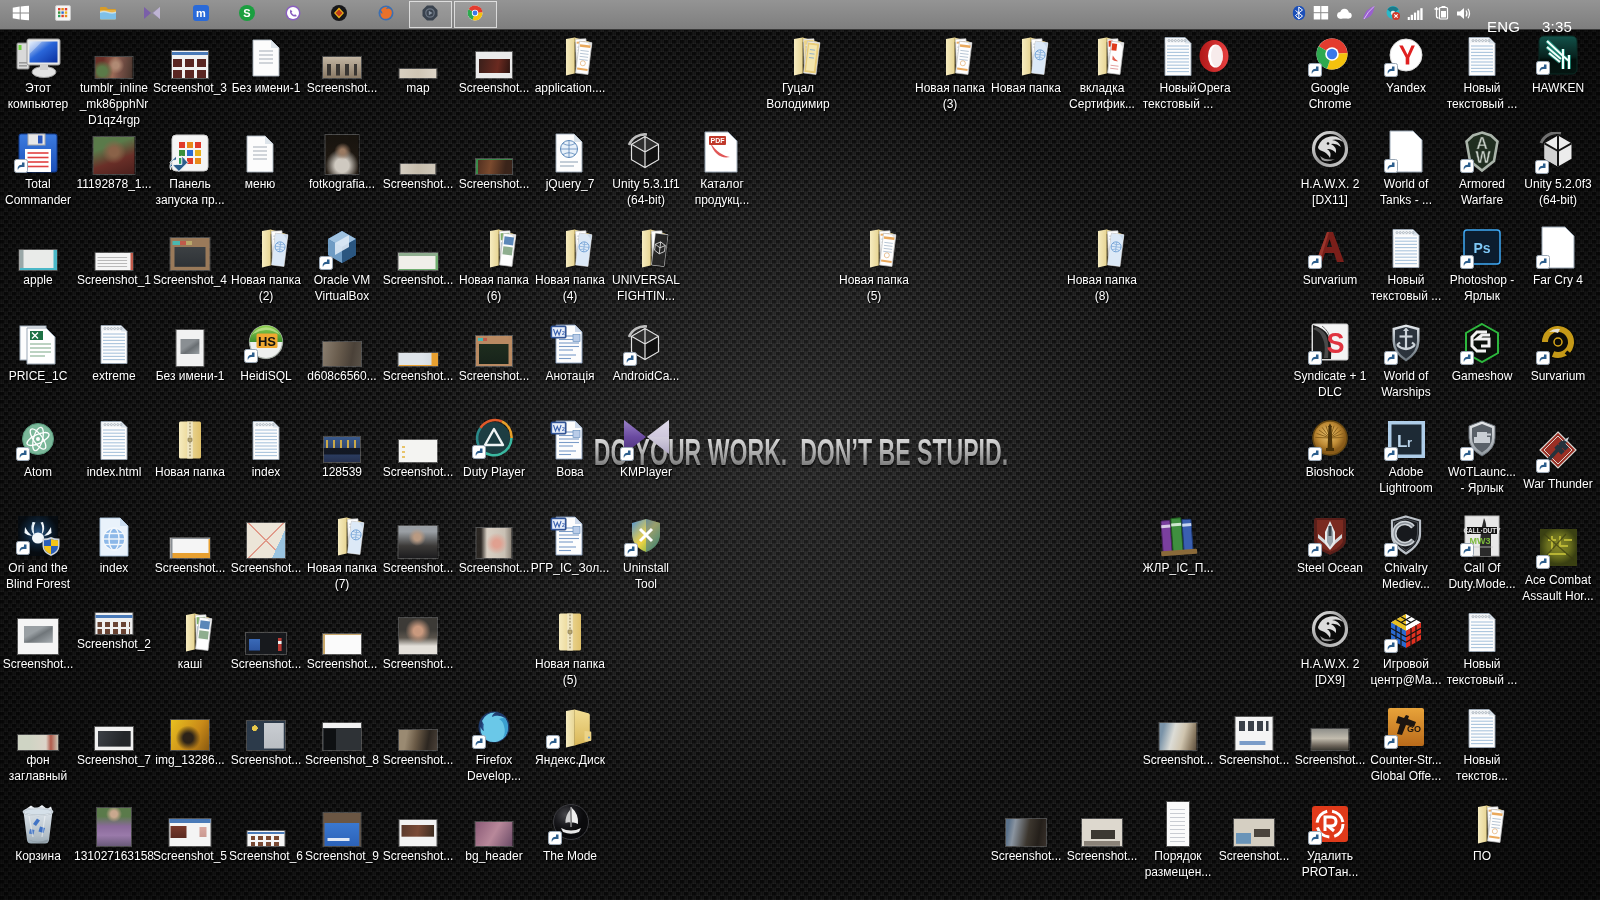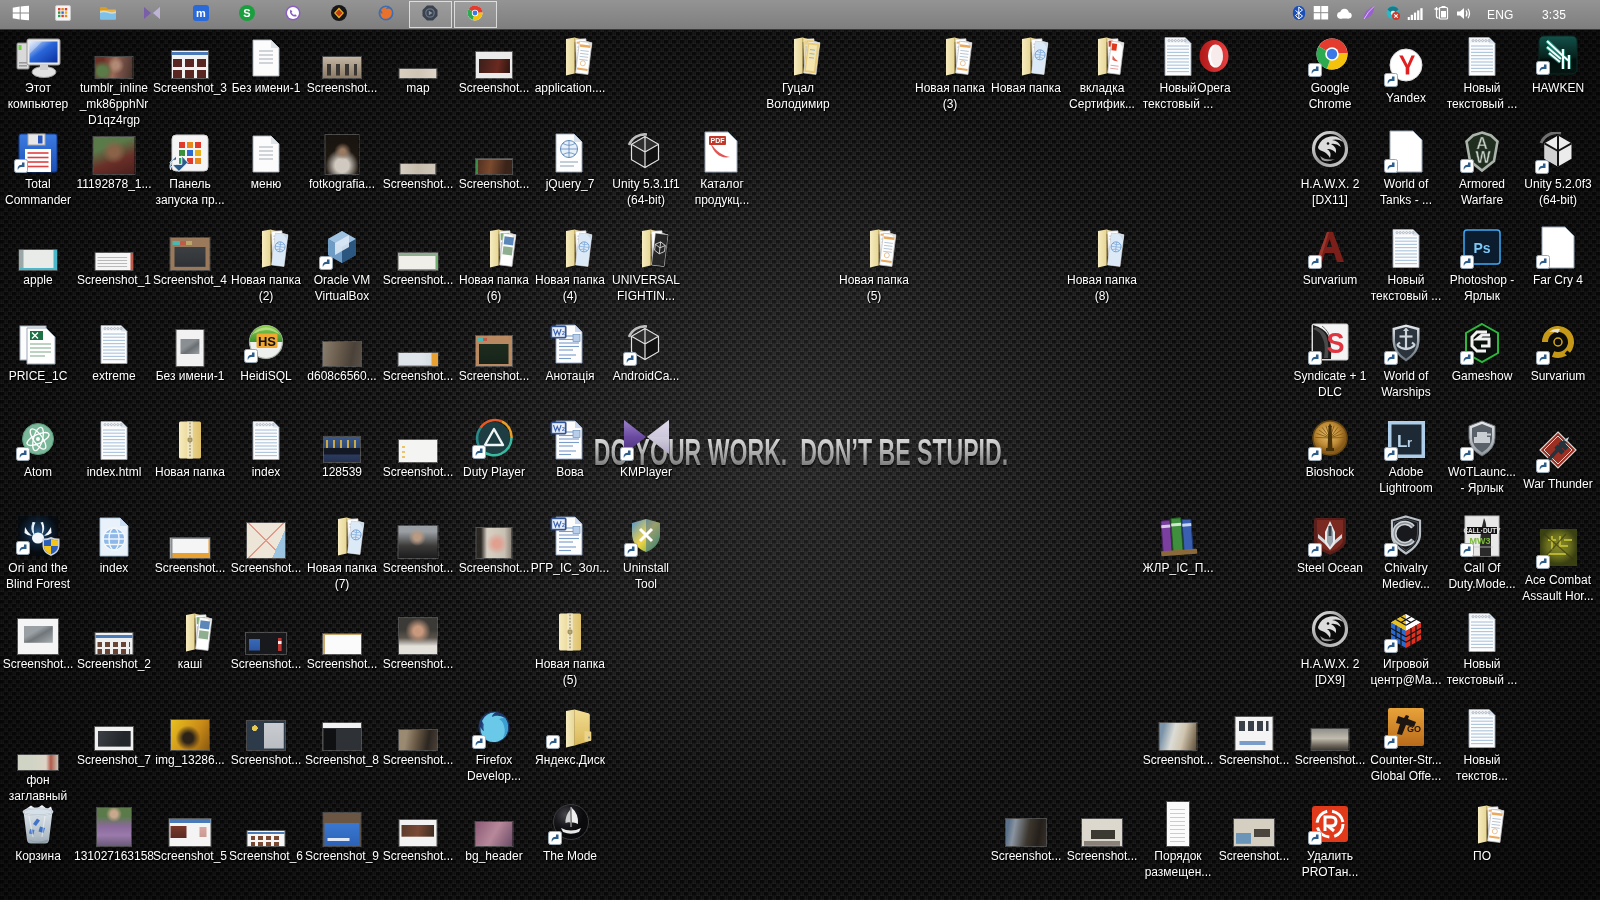--- a/index.html
+++ b/index.html
@@ -18,21 +18,21 @@
  background:linear-gradient(180deg,#e0e0e0 10%,#ababab 50%,#6a6a6a 92%);
  -webkit-background-clip:text;background-clip:text;color:transparent;
  filter:drop-shadow(0 2px 1px rgba(0,0,0,0.75));white-space:nowrap}
 .cell{position:absolute;width:76px;height:96px}
 .ic{position:absolute;left:38px;bottom:50px;transform:translateX(-50%);display:flex;align-items:flex-end;justify-content:center}
 .lb{position:absolute;top:47.5px;left:-10px;right:-10px;text-align:center;font-size:12px;line-height:16px;color:#fff;
  text-shadow:1px 1px 1px rgba(0,0,0,0.95),0 0 3px rgba(0,0,0,0.9);font-family:"Liberation Sans",sans-serif}
 #tb{position:absolute;left:0;top:0;width:1600px;height:30px;background:linear-gradient(180deg,#949494,#8a8a8a 45%,#7e7e7e);border-bottom:1px solid #3a3a3a}
 .tbi{position:absolute;top:50%;transform:translate(-50%,-50%)}
 .tbbox{position:absolute;top:1px;height:27px;background:rgba(255,255,255,0.10);border:1.5px solid rgba(250,250,250,0.7)}
-.trt{position:absolute;top:0;height:30px;line-height:30px;color:#fff;font-size:12px;letter-spacing:0.2px}
+.trt{position:absolute;top:12px;height:30px;line-height:30px;color:#fff;font-size:15px;letter-spacing:0.2px}
 </style></head><body>
 <div id="bg"></div>
 <div id="vig"></div>
 <div id="wtext">DO YOUR WORK.&nbsp; DON’T BE STUPID.</div>
 <div class="cell" style="left:0px;top:32px">
     <div class="ic">
       <svg width="48" height="42" viewBox="0 0 48 42">
         <defs>
           <linearGradient id="scr" x1="0" y1="0" x2="1" y2="1">
             <stop offset="0" stop-color="#dbeafc"></stop>
@@ -355,21 +355,21 @@
           <circle r="5.2" fill="#3b78e7"></circle>
         </g>
         <g transform="translate(0,27)">
           <rect x="0.5" y="0.5" width="13" height="13" rx="2" fill="#fff" stroke="#9aa7b5"></rect>
           <path d="M10.5 3.5 L10.5 8 L7.5 8 C5.2 8 4.2 9.6 4 11 C3.2 9.2 4.0 5.8 7.5 5.8 L8 5.8 L8 3.5 Z" fill="#2b5d8c"></path>
         </g>
       </svg>
     </div>
     <div class="lb">Google<br>Chrome</div>
   </div>
-<div class="cell" style="left:1368px;top:42px">
+<div class="cell" style="left:1368px;top:32px">
     <div class="ic">
       <svg width="44" height="42" viewBox="0 0 44 42">
         <circle cx="22" cy="19" r="16" fill="#fff" stroke="#ddd"></circle>
         <path d="M25.5 28.5 V21.5 L19 9.5 h3.6 l4.7 9.3 l4-9.3 h3.4 l-5.6 12.2 v6.8 z" transform="translate(-3.8,0)" fill="#e02020"></path>
         <g transform="translate(0,27)">
           <rect x="0.5" y="0.5" width="13" height="13" rx="2" fill="#fff" stroke="#9aa7b5"></rect>
           <path d="M10.5 3.5 L10.5 8 L7.5 8 C5.2 8 4.2 9.6 4 11 C3.2 9.2 4.0 5.8 7.5 5.8 L8 5.8 L8 3.5 Z" fill="#2b5d8c"></path>
         </g>
       </svg>
     </div>
@@ -472,21 +472,21 @@
           <rect x="26" y="18" width="6" height="6" fill="#e8b01a"></rect>
 <rect x="10" y="26" width="6" height="6" fill="#2a9f5a"></rect>
           <rect x="18" y="26" width="6" height="6" fill="#e03a2a"></rect>
           <rect x="26" y="26" width="6" height="6" fill="#e8891a"></rect>
         </g>
 <path d="M14.5 24 L14.5 33 L8.5 33 C4.5 33 3 35.5 2.8 38.5 C1 34.5 2.6 28.5 9 28.5 L9 24 L2 31 L11.5 40.5 L21 31 Z" fill="#2b5d8c" stroke="#fff" stroke-width="1" transform="translate(-1,1) scale(0.95)"></path>
       </svg>
     </div>
     <div class="lb">Панель<br>запуска пр...</div>
   </div>
-<div class="cell" style="left:228px;top:128px">
+<div class="cell" style="left:222px;top:128px">
     <div class="ic">
       <svg width="32" height="40" viewBox="0 0 32 40">
         <path d="M3 2 L21 2 L29 10 L29 38 L3 38 Z" fill="#fcfcfc" stroke="#a8b2bc" stroke-width="0.9"></path>
         <path d="M21 2 L29 10 L21 10 Z" fill="#dde4ea"></path>
         <line x1="9" y1="13" x2="23" y2="13" stroke="#b9bfc6" stroke-width="1.3"></line>
         <line x1="9" y1="17" x2="23" y2="17" stroke="#b9bfc6" stroke-width="1.3"></line>
         <line x1="9" y1="21" x2="23" y2="21" stroke="#b9bfc6" stroke-width="1.3"></line>
         <line x1="9" y1="25" x2="23" y2="25" stroke="#b9bfc6" stroke-width="1.3"></line>
       </svg>
     </div>
@@ -1642,21 +1642,21 @@
       </svg>
     </div>
     <div class="lb">Ace Combat<br>Assault Hor...</div>
   </div>
 <div class="cell" style="left:0px;top:608px">
     <div class="ic">
       <div style="width:40px;height:35px;box-shadow:0 0 0 1px rgba(255,255,255,0.25);background:#f5f5f5;background-image:linear-gradient(150deg,#9aa0a4 35%,#70767a 55%,#a8aeb2);background-size:72% 48%;background-position:50% 40%;background-repeat:no-repeat;box-shadow:0 0 0 1px rgba(255,255,255,0.3)"></div>
     </div>
     <div class="lb">Screenshot...</div>
   </div>
-<div class="cell" style="left:76px;top:608px">
+<div class="cell" style="left:76px;top:588px">
     <div class="ic">
       <div style="width:37px;height:21px;box-shadow:0 0 0 1px rgba(255,255,255,0.25);background:#f0f0f0;background-image:linear-gradient(#4a7ab8,#4a7ab8),repeating-linear-gradient(90deg,#6a4434 0 5px,rgba(0,0,0,0) 5px 8px),repeating-linear-gradient(90deg,#6a4434 0 5px,rgba(0,0,0,0) 5px 8px);background-size:100% 3px,88% 5px,88% 5px;background-position:0 2px,50% 9px,50% 16px;background-repeat:no-repeat;box-shadow:0 0 0 1px rgba(255,255,255,0.3)"></div>
     </div>
     <div class="lb">Screenshot_2</div>
   </div>
 <div class="cell" style="left:152px;top:608px">
     <div class="ic">
       <svg width="48" height="46" viewBox="0 0 48 46">
         <defs>
           <linearGradient id="fcov" x1="0" y1="0" x2="1" y2="0">
@@ -1786,21 +1786,21 @@
         <line x1="5" y1="19.6" x2="27" y2="19.6" stroke="#aac4dd" stroke-width="1.1"></line>
         <line x1="5" y1="22.8" x2="27" y2="22.8" stroke="#aac4dd" stroke-width="1.1"></line>
         <line x1="5" y1="26.0" x2="27" y2="26.0" stroke="#aac4dd" stroke-width="1.1"></line>
         <line x1="5" y1="29.200000000000003" x2="27" y2="29.200000000000003" stroke="#aac4dd" stroke-width="1.1"></line>
         <line x1="5" y1="32.400000000000006" x2="27" y2="32.400000000000006" stroke="#aac4dd" stroke-width="1.1"></line>
         <line x1="5" y1="35.6" x2="27" y2="35.6" stroke="#aac4dd" stroke-width="1.1"></line>
       </svg>
     </div>
     <div class="lb">Новый<br>текстовый ...</div>
   </div>
-<div class="cell" style="left:0px;top:724px">
+<div class="cell" style="left:0px;top:704px">
     <div class="ic">
       <div style="width:40px;height:15px;box-shadow:0 0 0 1px rgba(255,255,255,0.25);background:linear-gradient(90deg,#cfd4c4 30%,#dcd4c8 70%,#b05a4a 82%,#c9c4b4)"></div>
     </div>
     <div class="lb">фон<br>заглавный</div>
   </div>
 <div class="cell" style="left:76px;top:704px">
     <div class="ic">
       <div style="width:38px;height:23px;box-shadow:0 0 0 1px rgba(255,255,255,0.25);background:#f0f0f0;background-image:linear-gradient(110deg,#3c4046,#23262a 70%);background-size:86% 68%;background-position:50% 50%;background-repeat:no-repeat;box-shadow:0 0 0 1px rgba(255,255,255,0.3)"></div>
     </div>
     <div class="lb">Screenshot_7</div>

